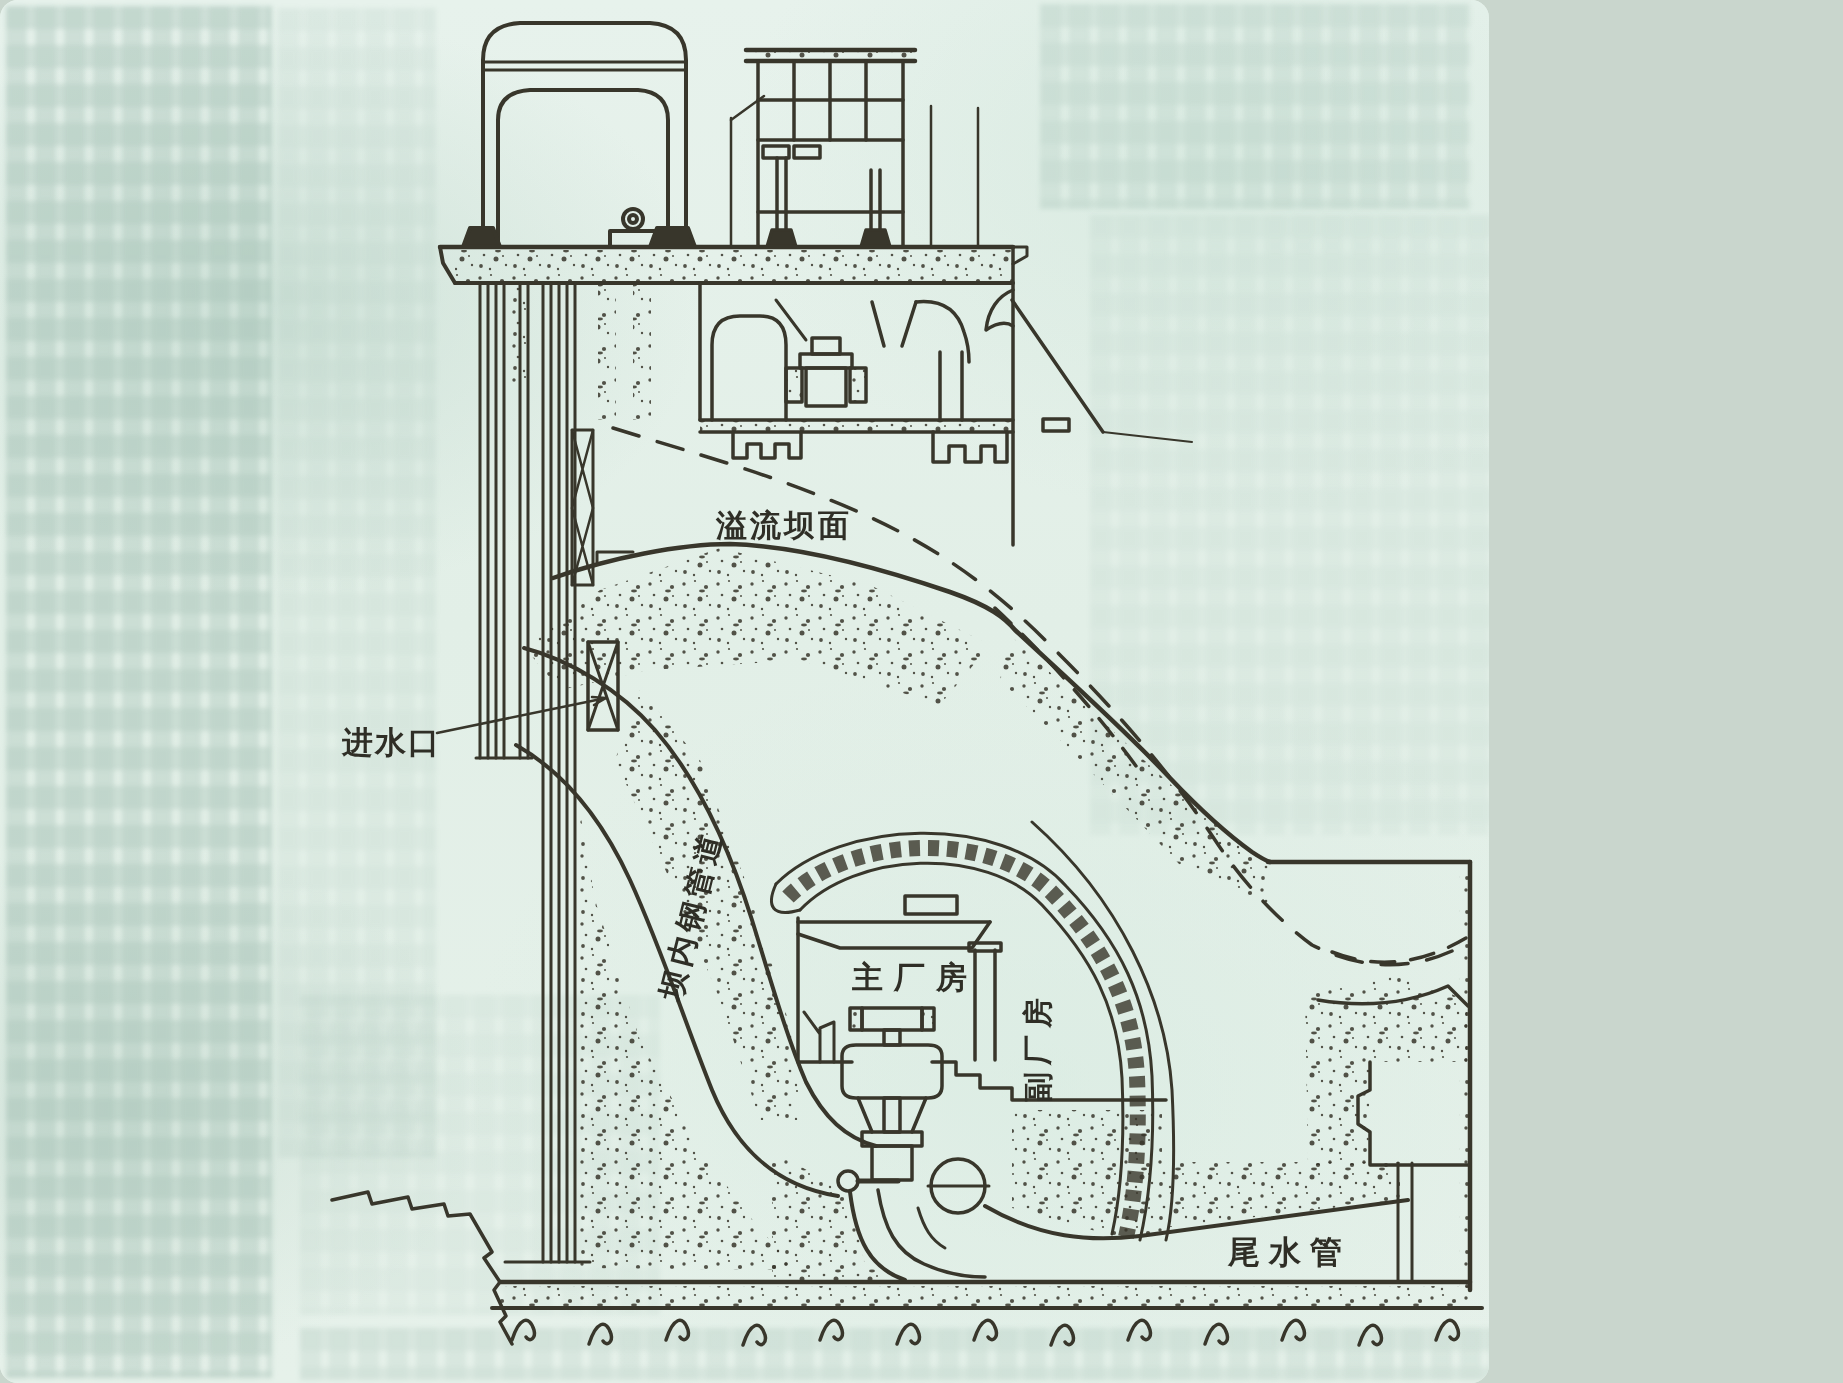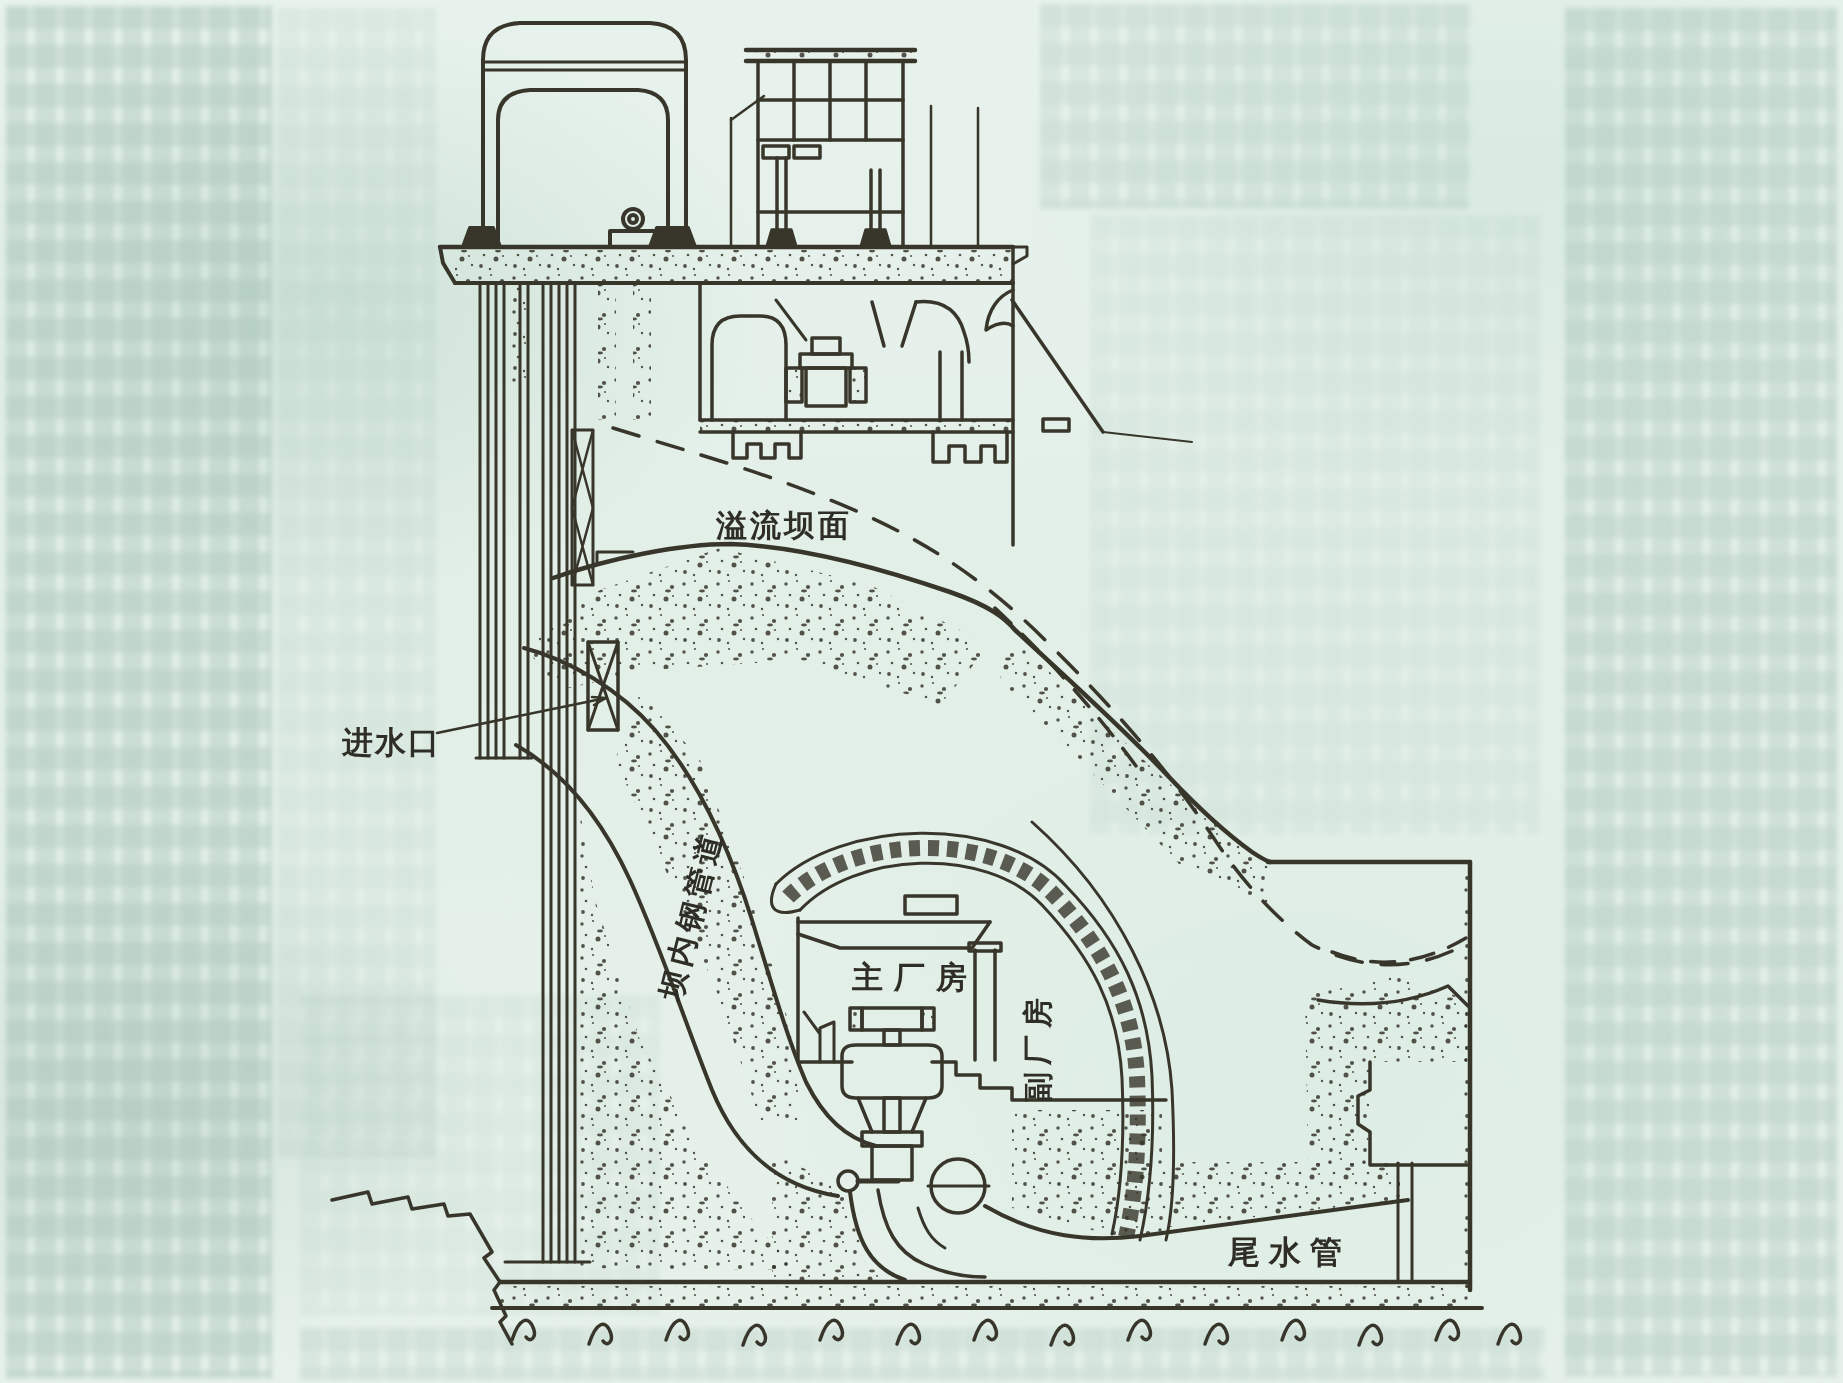--- a/index.html
+++ b/index.html
@@ -1,21 +1,22 @@
 <!DOCTYPE html>
 <html><head>
 <meta charset="utf-8">
 <style>
   html,body{margin:0;padding:0;background:#c9d6cd;}
   #page{
     position:relative;
-    width:1843px;height:1383px;
+    width:1489px;height:1383px;
     background:#e4f0e9;
     overflow:hidden;
     font-family:"Liberation Sans", sans-serif;
+    border-radius:18px;
   }
   
   #mottle{
     position:absolute;inset:0;
     background:
       radial-gradient(620px 420px at 18% 22%, rgba(190,215,203,.55), rgba(190,215,203,0) 70%),
       radial-gradient(700px 500px at 82% 12%, rgba(205,228,216,.5), rgba(205,228,216,0) 70%),
       radial-gradient(800px 600px at 70% 78%, rgba(214,234,224,.55), rgba(214,234,224,0) 72%),
       radial-gradient(520px 380px at 8% 80%, rgba(188,212,200,.45), rgba(188,212,200,0) 70%),
       linear-gradient(180deg,#e7f2ec 0%, #e2efe7 45%, #e6f1ea 100%);

